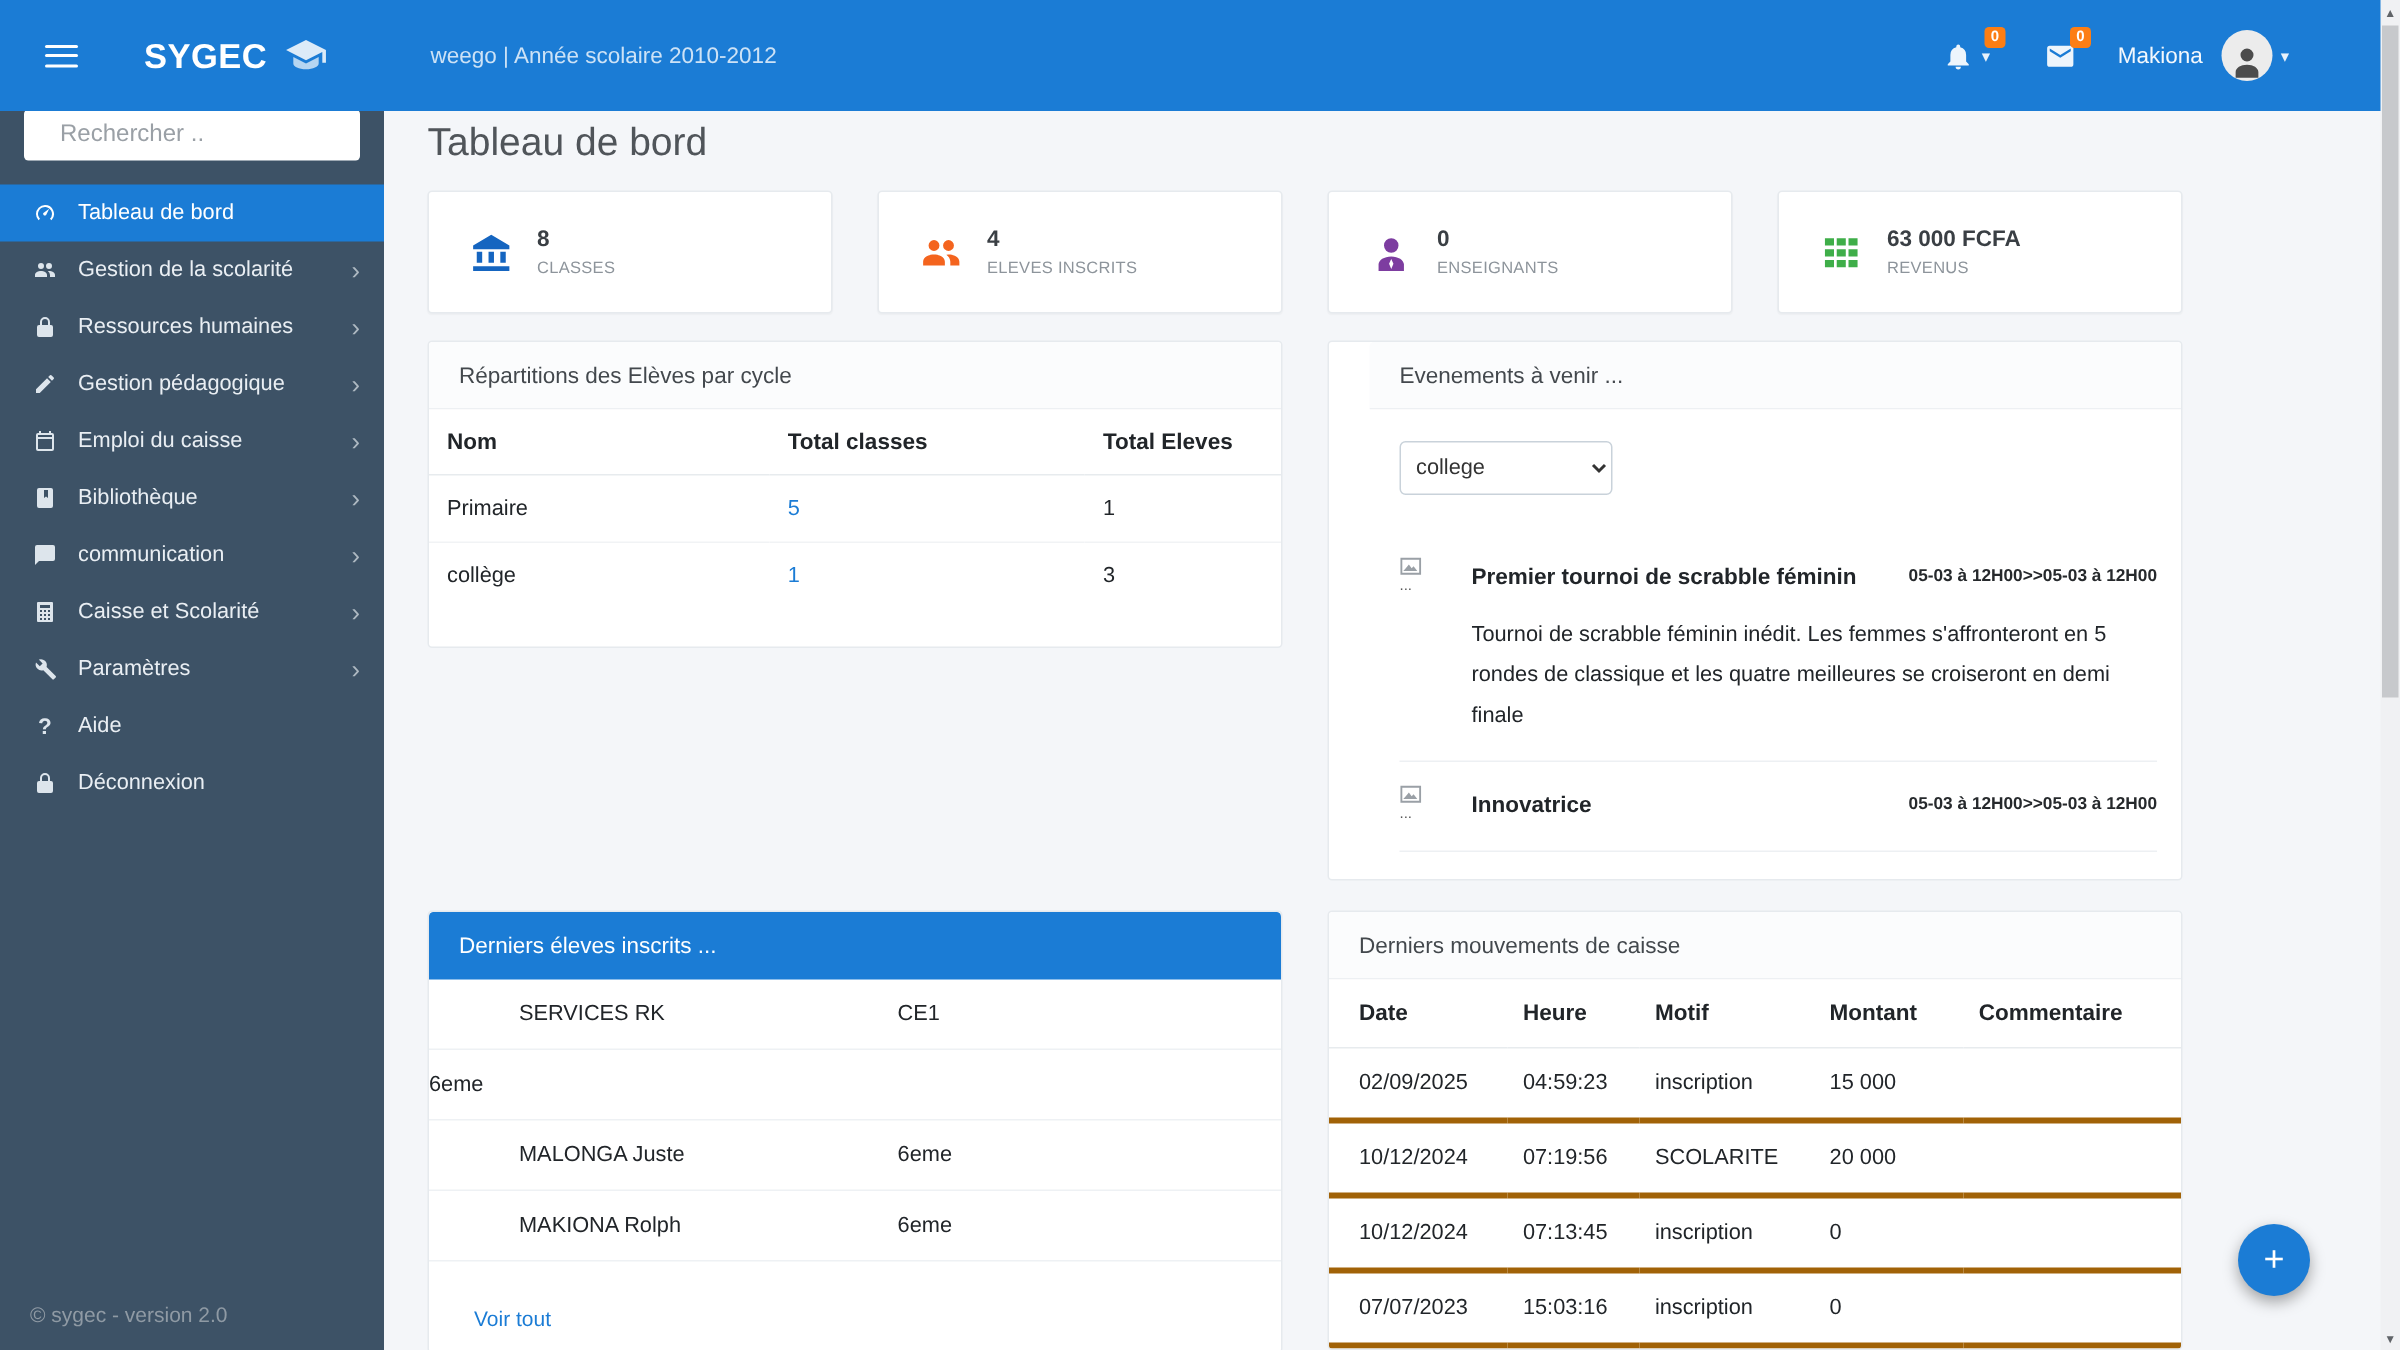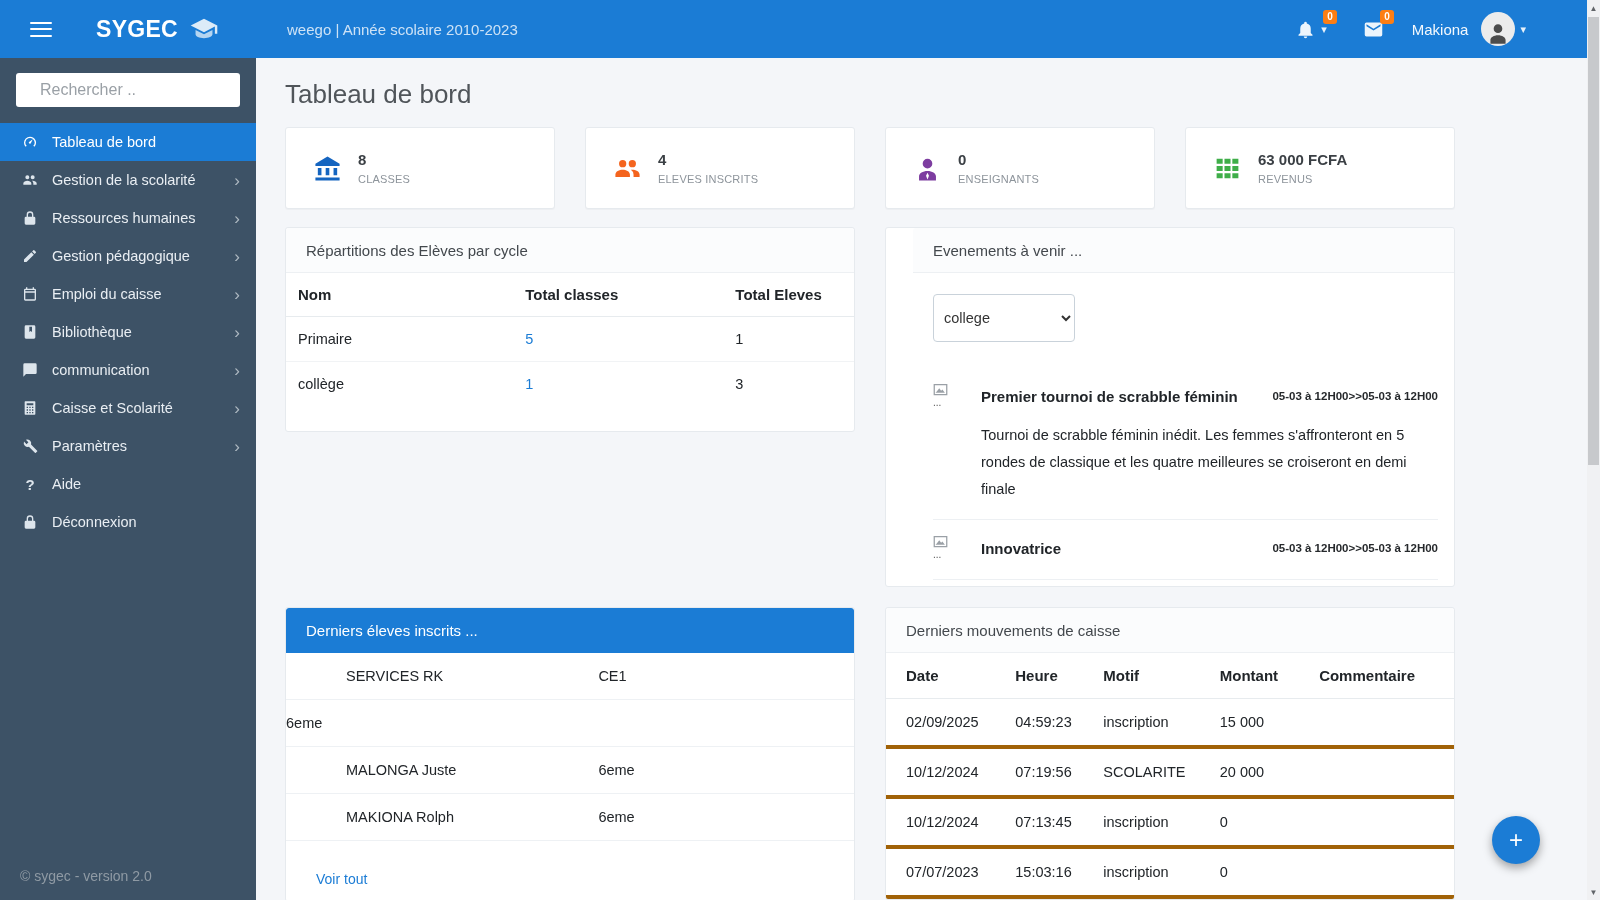--- a/index.html
+++ b/index.html
@@ -3,21 +3,21 @@
 <meta charset="utf-8">
 <style>
   :root{ --primary:#1b7cd5; --sidebar:#3d5266; --badge:#fd7e14; --link:#1b7cd5; }
   *{box-sizing:border-box;margin:0;padding:0;}
   body{width:1600px;height:900px;overflow:hidden;position:relative;background:#f4f6f9;
        font-family:"Liberation Sans",sans-serif;}
   svg{display:block;}
   a{text-decoration:none;}
 
   
-  .topbar{position:absolute;top:0;left:0;width:1600px;height:58px;background:var(--primary);
+  .topbar{position:absolute;top:0;left:0;width:1600px;height:74px;background:var(--primary);
           display:flex;align-items:center;color:#fff;z-index:10;}
   .hamburger{width:22px;height:15px;display:flex;flex-direction:column;justify-content:space-between;
              margin-left:30px;background:none;border:none;cursor:pointer;}
   .hamburger span{display:block;height:2px;background:#fff;border-radius:1px;}
   .brand{display:flex;align-items:center;gap:9px;margin-left:44px;cursor:pointer;}
   .brand-text{font-size:23px;font-weight:bold;letter-spacing:.3px;color:#fff;}
   .brand-cap{width:34px;height:29px;fill:#dcebf8;}
   .topbar-subtitle{margin-left:66px;font-size:15px;color:rgba(255,255,255,.78);}
   .topbar-right{margin-left:auto;display:flex;align-items:center;margin-right:74px;}
   .tb-icon{position:relative;display:flex;align-items:center;cursor:pointer;}
@@ -70,21 +70,21 @@
   table.rep{width:100%;border-collapse:collapse;font-size:14.5px;color:#212529;}
   .rep th{text-align:left;font-size:15px;padding:13px 12px;border-bottom:1px solid #e7ebee;}
   .rep th:nth-child(1){width:40%;} .rep th:nth-child(2){width:37%;} .rep th:nth-child(3){width:23%;}
   .rep td{padding:14px 12px;border-bottom:1px solid #f1f3f5;}
   .rep tr:last-child td{border-bottom:none;}
   .link{color:var(--link);cursor:pointer;}
 
   
   .card-events{height:360px;overflow:hidden;padding-left:27px;}
   .events-body{padding:21px 16px 0 20px;}
-  select.cycle{width:142px;height:48px;border:1px solid #c9d2da;border-radius:4px;font-size:14.5px;
+  select.cycle{width:142px;height:36px;border:1px solid #c9d2da;border-radius:4px;font-size:14.5px;
                color:#333;padding:0 6px;background:#fff;font-family:inherit;margin-bottom:26px;}
   .event{border-bottom:1px solid #edf0f3;padding:15px 0 17px;}
   .event-head{display:flex;align-items:flex-start;}
   .thumb{width:30px;display:flex;flex-direction:column;align-items:flex-start;}
   .thumb svg{width:15px;height:13px;fill:#9aa0a6;}
   .thumb-dots{font-size:10px;color:#555;line-height:1.4;}
   .event-title{font-size:15px;font-weight:bold;color:#212529;margin-left:18px;padding-top:5px;}
   .event-dates{margin-left:auto;font-size:11.5px;font-weight:bold;color:#26292c;padding-top:7px;white-space:nowrap;}
   .event-desc{margin:12px 0 0 48px;font-size:14.5px;line-height:1.85;color:#212529;max-width:492px;}
 
@@ -123,21 +123,21 @@
       <span></span>
       <span></span>
   </button>
   <div class="brand">
     <span class="brand-text">SYGEC</span>
     <svg class="brand-cap" viewBox="0 0 24 24">
       <path d="M12 3 1 8.6l11 5.6 9-4.6v6h2v-7z"></path>
       <path d="M5 12.4V16c0 1.8 3.1 3.2 7 3.2s7-1.4 7-3.2v-3.6l-7 3.6-7-3.6z" opacity=".8"></path>
     </svg>
   </div>
-  <div class="topbar-subtitle">weego | Année scolaire 2010-2023</div>
+  <div class="topbar-subtitle">weego | Année scolaire 2010-2012</div>
   <div class="topbar-right">
     <div class="tb-icon">
       <svg viewBox="0 0 24 24">
         <path d="M12 22a2 2 0 0 0 2-2h-4a2 2 0 0 0 2 2zm6-6v-5a6 6 0 0 0-4.5-5.8V4.5a1.5 1.5 0 0 0-3 0v.7A6 6 0 0 0 6 11v5l-2 2v1h16v-1z"></path>
       </svg>
       <span class="badge">0</span>
       <span class="caret">▾</span>
     </div>
     <div class="tb-icon tb-mail">
       <svg viewBox="0 0 24 24">

